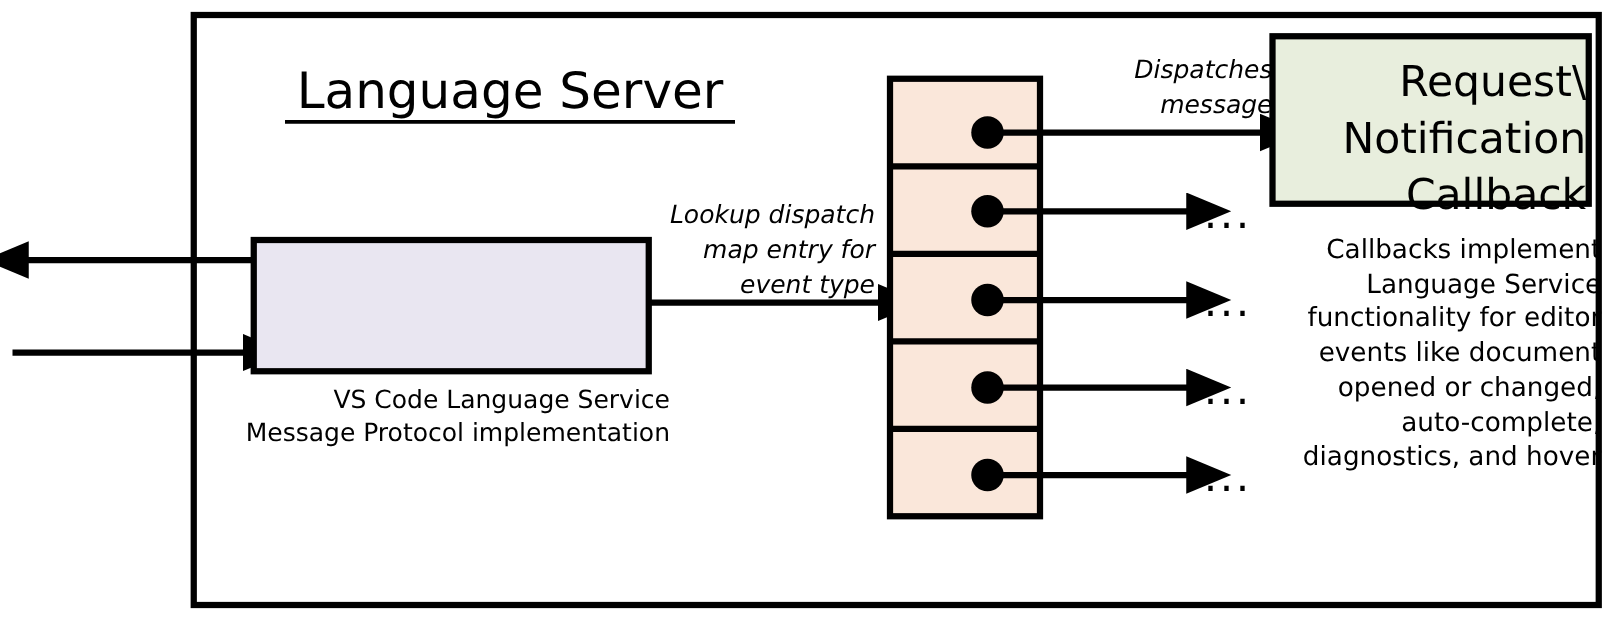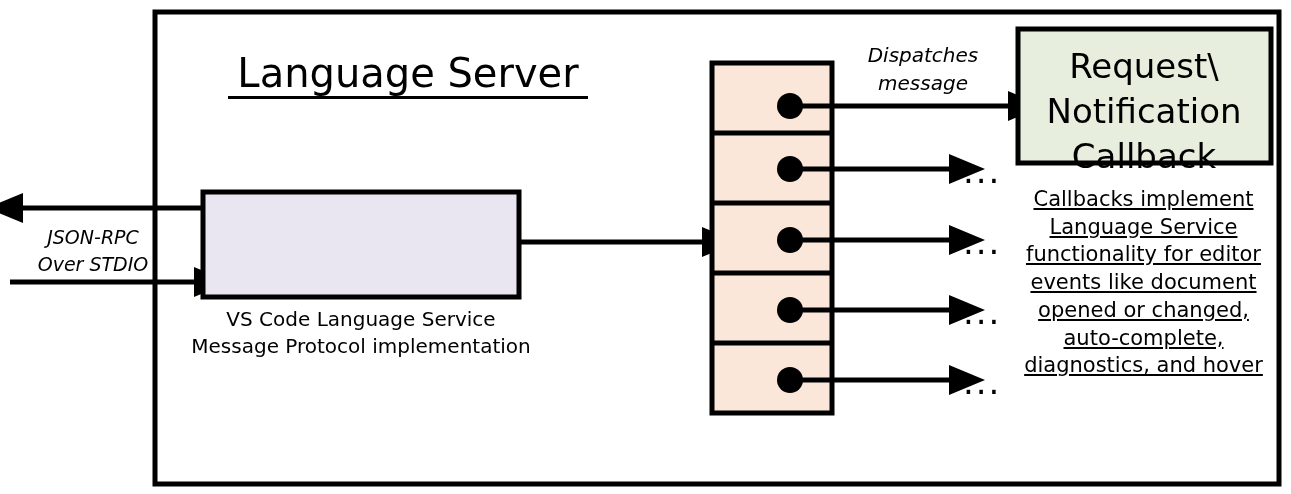--- a/index.html
+++ b/index.html
@@ -25,21 +25,21 @@
   svg#canvas {
     position: absolute;
     left: 0; top: 0;
     width: 1291px;
     height: 494px;
   }
 
   
   .txt {
     position: absolute;
-    text-align: center;
+    text-align: right;
     line-height: 1.18;
     white-space: pre-line;
     color: #000;
   }
   .title {
     left: 228px;
     top: 52px;
     width: 360px;
     font-size: 40px;
     text-align: center;
@@ -92,21 +92,20 @@
     width: 250px;
     font-size: 34px;
     line-height: 1.33;
   }
   .cb-caption {
     left: 1006px;
     top: 186px;
     width: 275px;
     font-size: 21px;
     line-height: 1.32;
-    text-decoration: underline;
   }
   .dm-caption {
     left: 650px;
     top: 421px;
     width: 300px;
     font-size: 21px;
     line-height: 1.32;
   }
   .ellipsis {
     position: absolute;
@@ -158,26 +157,27 @@
     <line x1="790" y1="169" x2="950" y2="169" stroke="#000" stroke-width="5" marker-end="url(#arrowR)"></line>
     <line x1="790" y1="240" x2="950" y2="240" stroke="#000" stroke-width="5" marker-end="url(#arrowR)"></line>
     <line x1="790" y1="310" x2="950" y2="310" stroke="#000" stroke-width="5" marker-end="url(#arrowR)"></line>
     <line x1="790" y1="380" x2="950" y2="380" stroke="#000" stroke-width="5" marker-end="url(#arrowR)"></line>
 
     <rect x="1018" y="29" width="253" height="134" fill="#e8eedd" stroke="#000" stroke-width="5"></rect>
   </svg>
 
   <div class="txt title">Language Server</div>
 
-  <div class="txt jsonrpc">JSON-RPC
-Over STDIO</div>
 
   <div class="txt mr-caption">VS Code Language Service
 Message Protocol implementation</div>
 
+  <div class="txt lookup">Lookup dispatch
+map entry for
+event type</div>
 
   <div class="txt dispatches">Dispatches
 message</div>
 
   <div class="txt box-label cb-label">Request\
 Notification
 Callback</div>
   <div class="txt cb-caption">Callbacks implement
 Language Service
 functionality for editor

